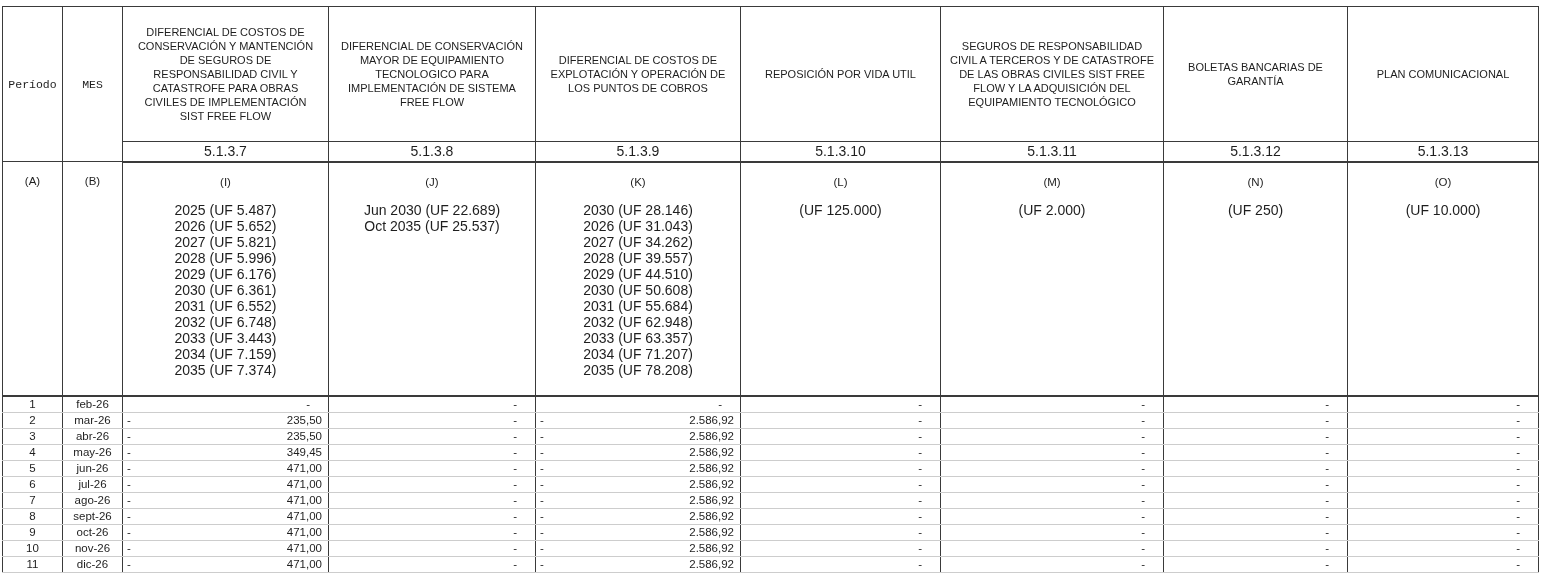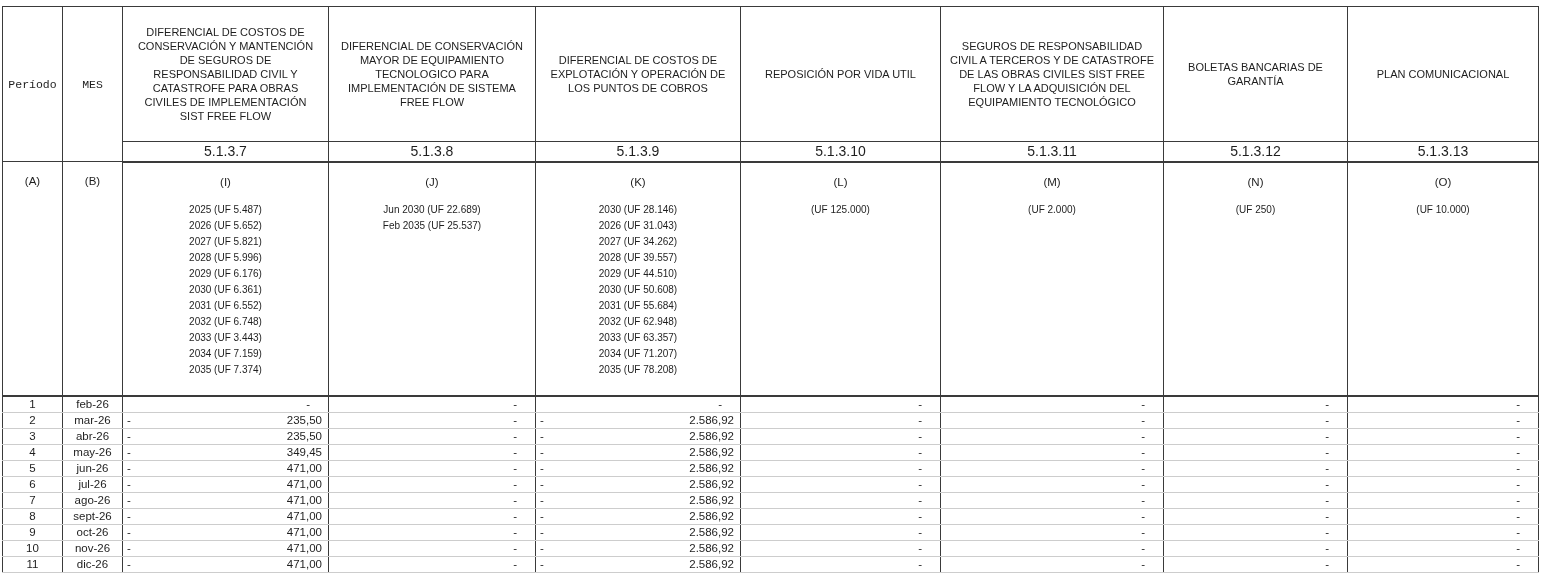--- a/index.html
+++ b/index.html
@@ -29,21 +29,21 @@
     text-align:center;vertical-align:middle;font-size:14px;
   }
   
   tr.letters-row{height:234px;}
   td.lt{
     border-left:1px solid #3a3a3a;border-right:1px solid #3a3a3a;
     border-bottom:2px solid #3a3a3a;border-top:1px solid #3a3a3a;
     vertical-align:top;text-align:center;font-size:11.5px;padding-top:12px;
   }
   .letter{line-height:14px;margin-bottom:13px;}
-  .note{line-height:16px;font-size:10px;}
+  .note{line-height:16px;font-size:14px;}
 
   
   tr.data-row{height:16px;}
   tr.data-row td{
     border-left:1px solid #3a3a3a;border-right:1px solid #3a3a3a;
     border-bottom:1px solid #cdcdcd;
     font-size:11.5px;line-height:15px;vertical-align:middle;
   }
   td.c{text-align:center;}
   .nv{display:flex;justify-content:space-between;padding:0 6px 0 4px;}
@@ -108,21 +108,21 @@
               <div class="note">2032 (UF 6.748)</div>
               <div class="note">2033 (UF 3.443)</div>
               <div class="note">2034 (UF 7.159)</div>
               <div class="note">2035 (UF 7.374)</div>
             </div>
           </td>
       <td class="lt">
             <div class="letter">(J)</div>
             <div>
               <div class="note">Jun 2030 (UF 22.689)</div>
-              <div class="note">Feb 2035 (UF 25.537)</div>
+              <div class="note">Oct 2035 (UF 25.537)</div>
             </div>
           </td>
       <td class="lt">
             <div class="letter">(K)</div>
             <div>
               <div class="note">2030 (UF 28.146)</div>
               <div class="note">2026 (UF 31.043)</div>
               <div class="note">2027 (UF 34.262)</div>
               <div class="note">2028 (UF 39.557)</div>
               <div class="note">2029 (UF 44.510)</div>

